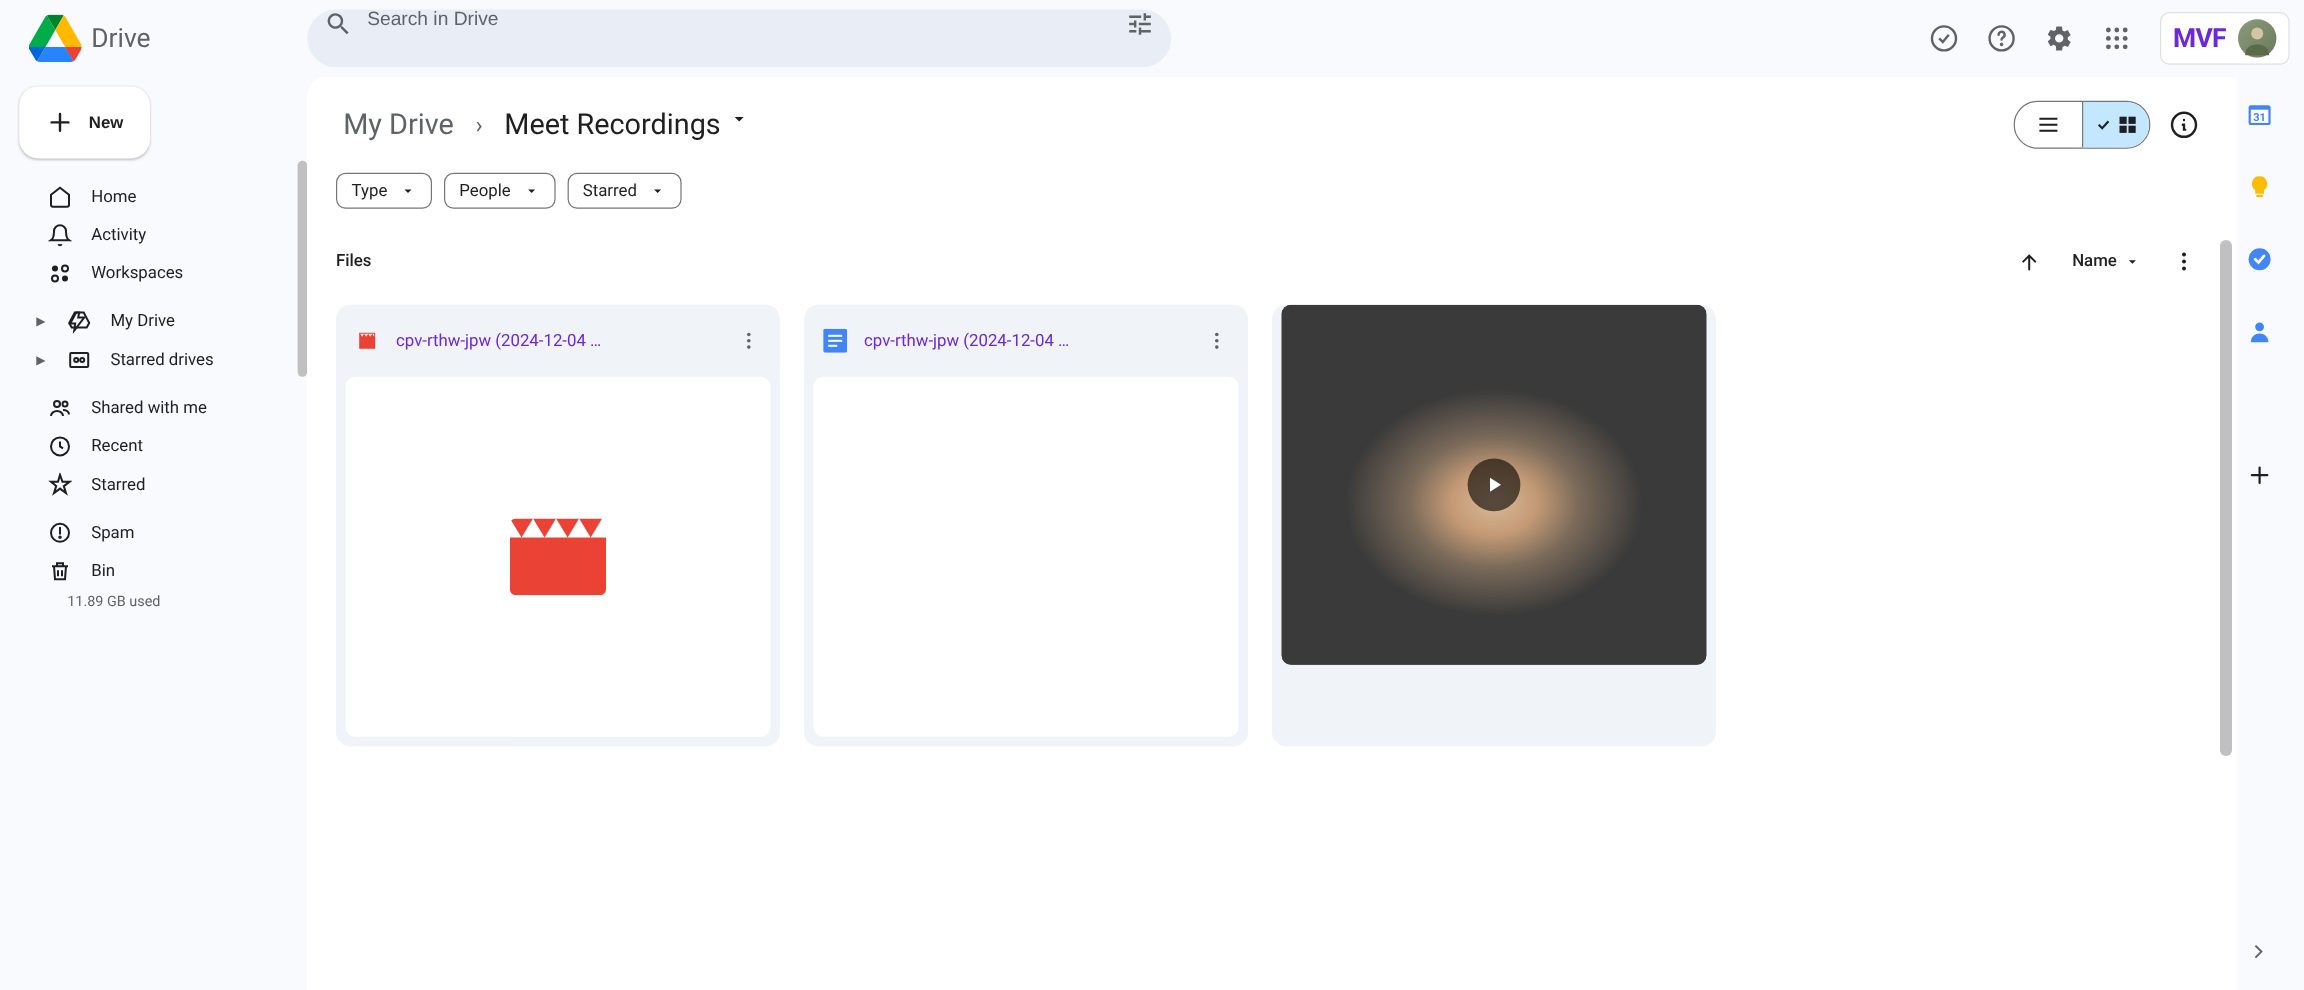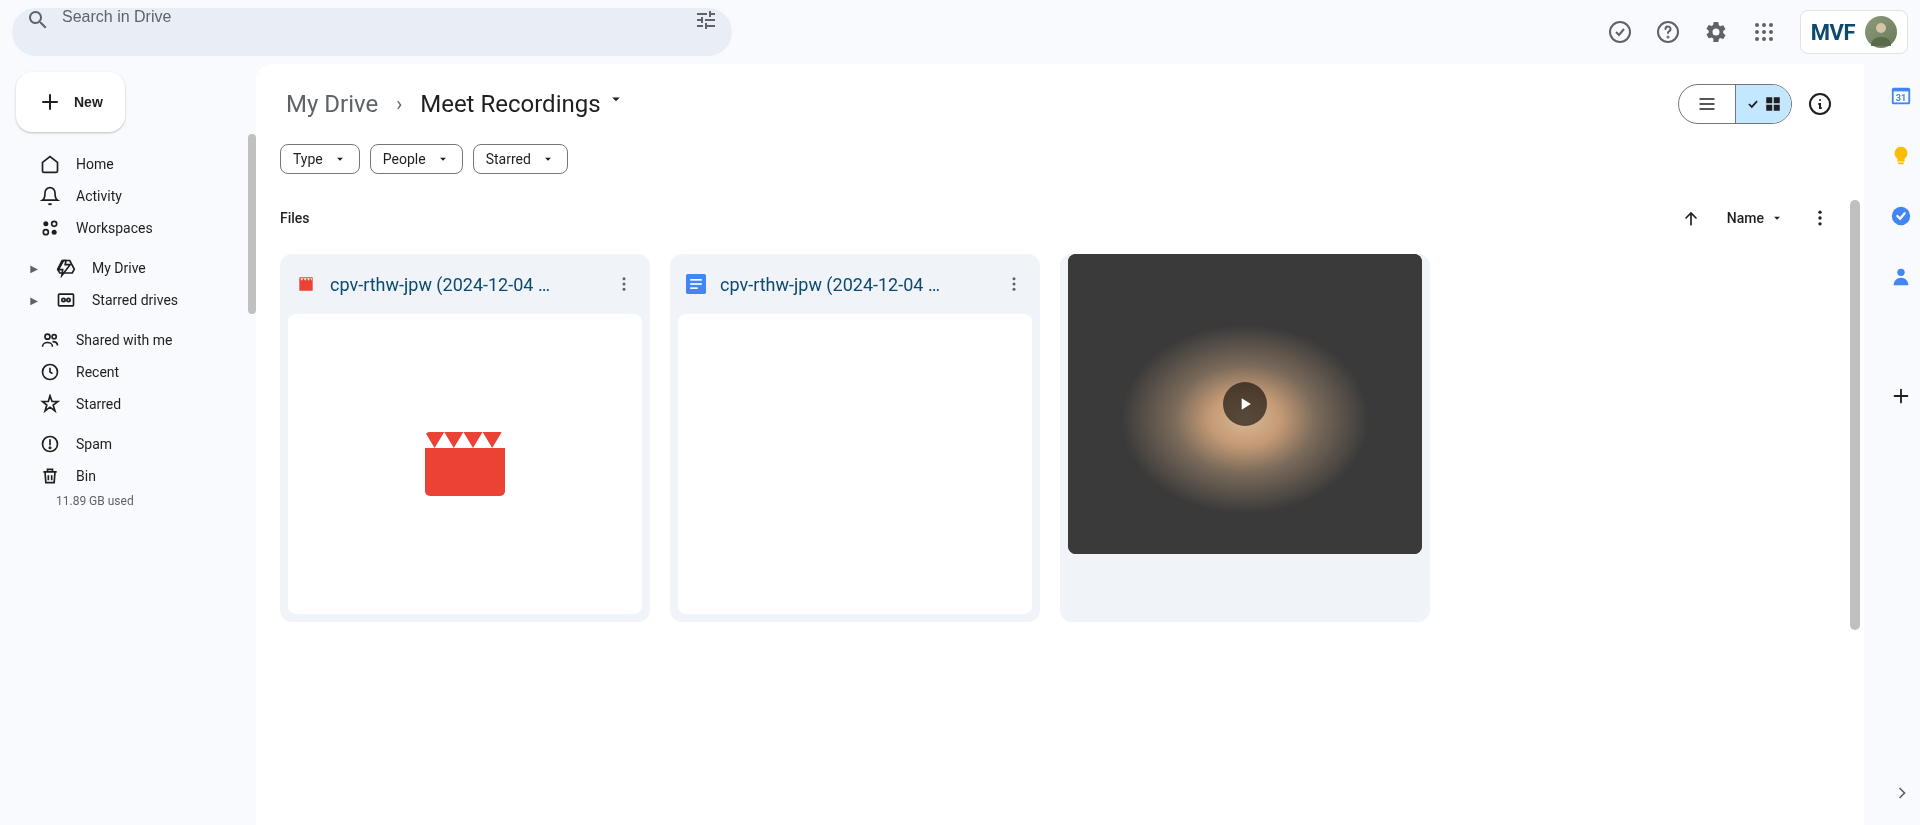--- a/index.html
+++ b/index.html
@@ -11,21 +11,21 @@
 .logo-area { display: flex; align-items: center; gap: 8px; width: 236px; padding-left: 12px; }
 .drive-logo { width: 44px; height: 40px; }
 .product-name { font-size: 22px; color: #5f6368; }
 .search-bar { flex: 0 0 720px; height: 48px; background: #e9eef6; border-radius: 24px; display: flex; align-items: flex-start; padding: 0 14px; gap: 12px; }
 .search-bar input { flex: 1; border: none; background: transparent; font-size: 16px; outline: none; color: #1f1f1f; }
 .search-bar input::placeholder { color: #5f6368; }
 .header-spacer { flex: 1; }
 .header-icons { display: flex; align-items: center; gap: 8px; }
 .icon-btn { width: 40px; height: 40px; border-radius: 50%; display: flex; align-items: center; justify-content: center; cursor: pointer; }
 .org-badge { display: flex; align-items: center; gap: 10px; background: #fff; border: 1px solid #e0e0e0; border-radius: 8px; padding: 5px 10px; margin-left: 8px; }
-.org-text { font-size: 22px; font-weight: 700; letter-spacing: -0.5px; color: #0c4a6e; }
+.org-text { font-size: 22px; font-weight: 700; letter-spacing: -0.5px; color: #6d28d9; }
 .avatar { width: 32px; height: 32px; border-radius: 50%; background: linear-gradient(135deg,#8b9a7a,#6a7a5a); display: flex; align-items: center; justify-content: center; }
 
 
 .body { display: flex; flex: 1; overflow: hidden; }
 
 
 .sidebar { width: 256px; padding: 8px 16px 8px 16px; overflow-y: auto; position: relative; }
 .new-btn { display: flex; align-items: center; gap: 12px; background: #fff; border: none; border-radius: 16px; padding: 18px 22px; box-shadow: 0 1px 2px rgba(0,0,0,0.15), 0 1px 3px rgba(0,0,0,0.1); cursor: pointer; font-size: 14px; font-weight: 700; color: #1f1f1f; margin-bottom: 16px; margin-left: 0; }
 .nav-section { margin: 8px 0; }
 .nav-item { display: flex; align-items: center; gap: 16px; height: 32px; padding: 0 12px 0 12px; border-radius: 16px; cursor: pointer; font-size: 14px; color: #1f1f1f; }
@@ -53,43 +53,54 @@
 .section-header { display: flex; align-items: center; padding: 16px 24px 8px 24px; font-size: 14px; font-weight: 500; }
 .section-header .sh-spacer { flex: 1; }
 .section-header .sort { display: flex; align-items: center; gap: 16px; }
 .sort-label { display: flex; align-items: center; gap: 6px; cursor: pointer; }
 
 
 .file-grid { display: flex; gap: 20px; padding: 8px 24px; overflow: hidden; }
 .file-card { width: 370px; background: #f0f4f9; border-radius: 12px; overflow: hidden; cursor: pointer; display: flex; flex-direction: column; }
 .file-card-header { display: flex; align-items: center; gap: 14px; padding: 14px 10px 14px 16px; }
 .file-type-icon { width: 20px; height: 20px; flex-shrink: 0; }
-.file-name { flex: 1; font-size: 18px; color: #0c4a6e; white-space: nowrap; overflow: hidden; text-overflow: ellipsis; }
+.file-name { flex: 1; font-size: 14px; color: #6d28d9; white-space: nowrap; overflow: hidden; text-overflow: ellipsis; }
 .file-menu { width: 32px; height: 32px; display: flex; align-items: center; justify-content: center; border-radius: 50%; }
 .file-preview { background: #fff; border-radius: 8px; margin: 0 8px 8px 8px; height: 300px; display: flex; align-items: center; justify-content: center; position: relative; overflow: hidden; }
 .file-preview.video-thumb { background: #3a3a3a; }
 .big-video-icon { width: 80px; height: 64px; }
 .play-overlay { position: absolute; width: 44px; height: 44px; background: rgba(0,0,0,0.6); border-radius: 50%; display: flex; align-items: center; justify-content: center; }
 .video-bg { width: 100%; height: 100%; background: radial-gradient(ellipse 50% 45% at 50% 55%, #d8b896 0%, #c49a75 20%, #7a6a5a 40%, #3a3a3a 70%); position: relative; }
 
 
 .side-panel { width: 56px; background: #f8fafd; display: flex; flex-direction: column; align-items: center; padding-top: 12px; gap: 20px; }
-.side-panel .sp-item { width: 40px; height: 40px; display: flex; align-items: center; justify-content: flex-end; cursor: pointer; border-radius: 50%; }
+.side-panel .sp-item { width: 40px; height: 40px; display: flex; align-items: center; justify-content: flex-start; cursor: pointer; border-radius: 50%; }
 
 
 .main-scrollbar { position: absolute; right: 60px; top: 200px; width: 10px; height: 430px; background: #c0c0c0; border-radius: 5px; }
 
 svg { display: block; }
 </style>
 </head>
 <body>
 
 <div class="app">
 
   <div class="header">
+    <div class="logo-area">
+      <svg class="drive-logo" viewBox="0 0 87 78">
+          <path d="M6.6 66.85l3.85 6.65c.8 1.4 1.95 2.5 3.3 3.3L27.5 53H0c0 1.55.4 3.1 1.2 4.5z" fill="#0066da"></path>
+          <path d="M43.65 25L29.9 1.2c-1.35.8-2.5 1.9-3.3 3.3l-25.4 44A9.06 9.06 0 0 0 0 53h27.5z" fill="#00ac47"></path>
+          <path d="M73.55 76.8c1.35-.8 2.5-1.9 3.3-3.3l1.6-2.75 7.65-13.25c.8-1.4 1.2-2.95 1.2-4.5H59.8l5.85 11.5z" fill="#ea4335"></path>
+          <path d="M43.65 25L57.4 1.2C56.05.4 54.5 0 52.95 0h-18.6c-1.55 0-3.1.45-4.45 1.2z" fill="#00832d"></path>
+          <path d="M59.8 53H27.5L13.75 76.8c1.35.8 2.9 1.2 4.45 1.2h50.9c1.55 0 3.1-.45 4.45-1.2z" fill="#2684fc"></path>
+          <path d="M73.4 26.5l-12.7-22c-.8-1.4-1.95-2.5-3.3-3.3L43.65 25 59.8 53h27.45c0-1.55-.4-3.1-1.2-4.5z" fill="#ffba00"></path>
+        </svg>
+      <span class="product-name">Drive</span>
+    </div>
     <div class="search-bar">
       <svg width="24" height="24" viewBox="0 0 24 24" fill="#5f6368">
           <path d="M15.5 14h-.79l-.28-.27a6.5 6.5 0 1 0-.7.7l.27.28v.79l5 4.99L20.49 19l-4.99-5zm-6 0A4.5 4.5 0 1 1 14 9.5 4.5 4.5 0 0 1 9.5 14z"></path>
         </svg>
       <input type="text" placeholder="Search in Drive" style="">
       <svg width="24" height="24" viewBox="0 0 24 24" fill="#5f6368">
           <path d="M7 6h10l-1 2H8zM4 11h16l-1 2H5zM9 16h6l-1 2h-4z" opacity="0"></path>
           <path d="M3 17v2h6v-2H3zM3 5v2h10V5H3zm10 16v-2h8v-2h-8v-2h-2v6h2zM7 9v2H3v2h4v2h2V9H7zm14 4v-2H11v2h10zm-6-4h2V7h4V5h-4V3h-2v6z"></path>
         </svg>
     </div>

